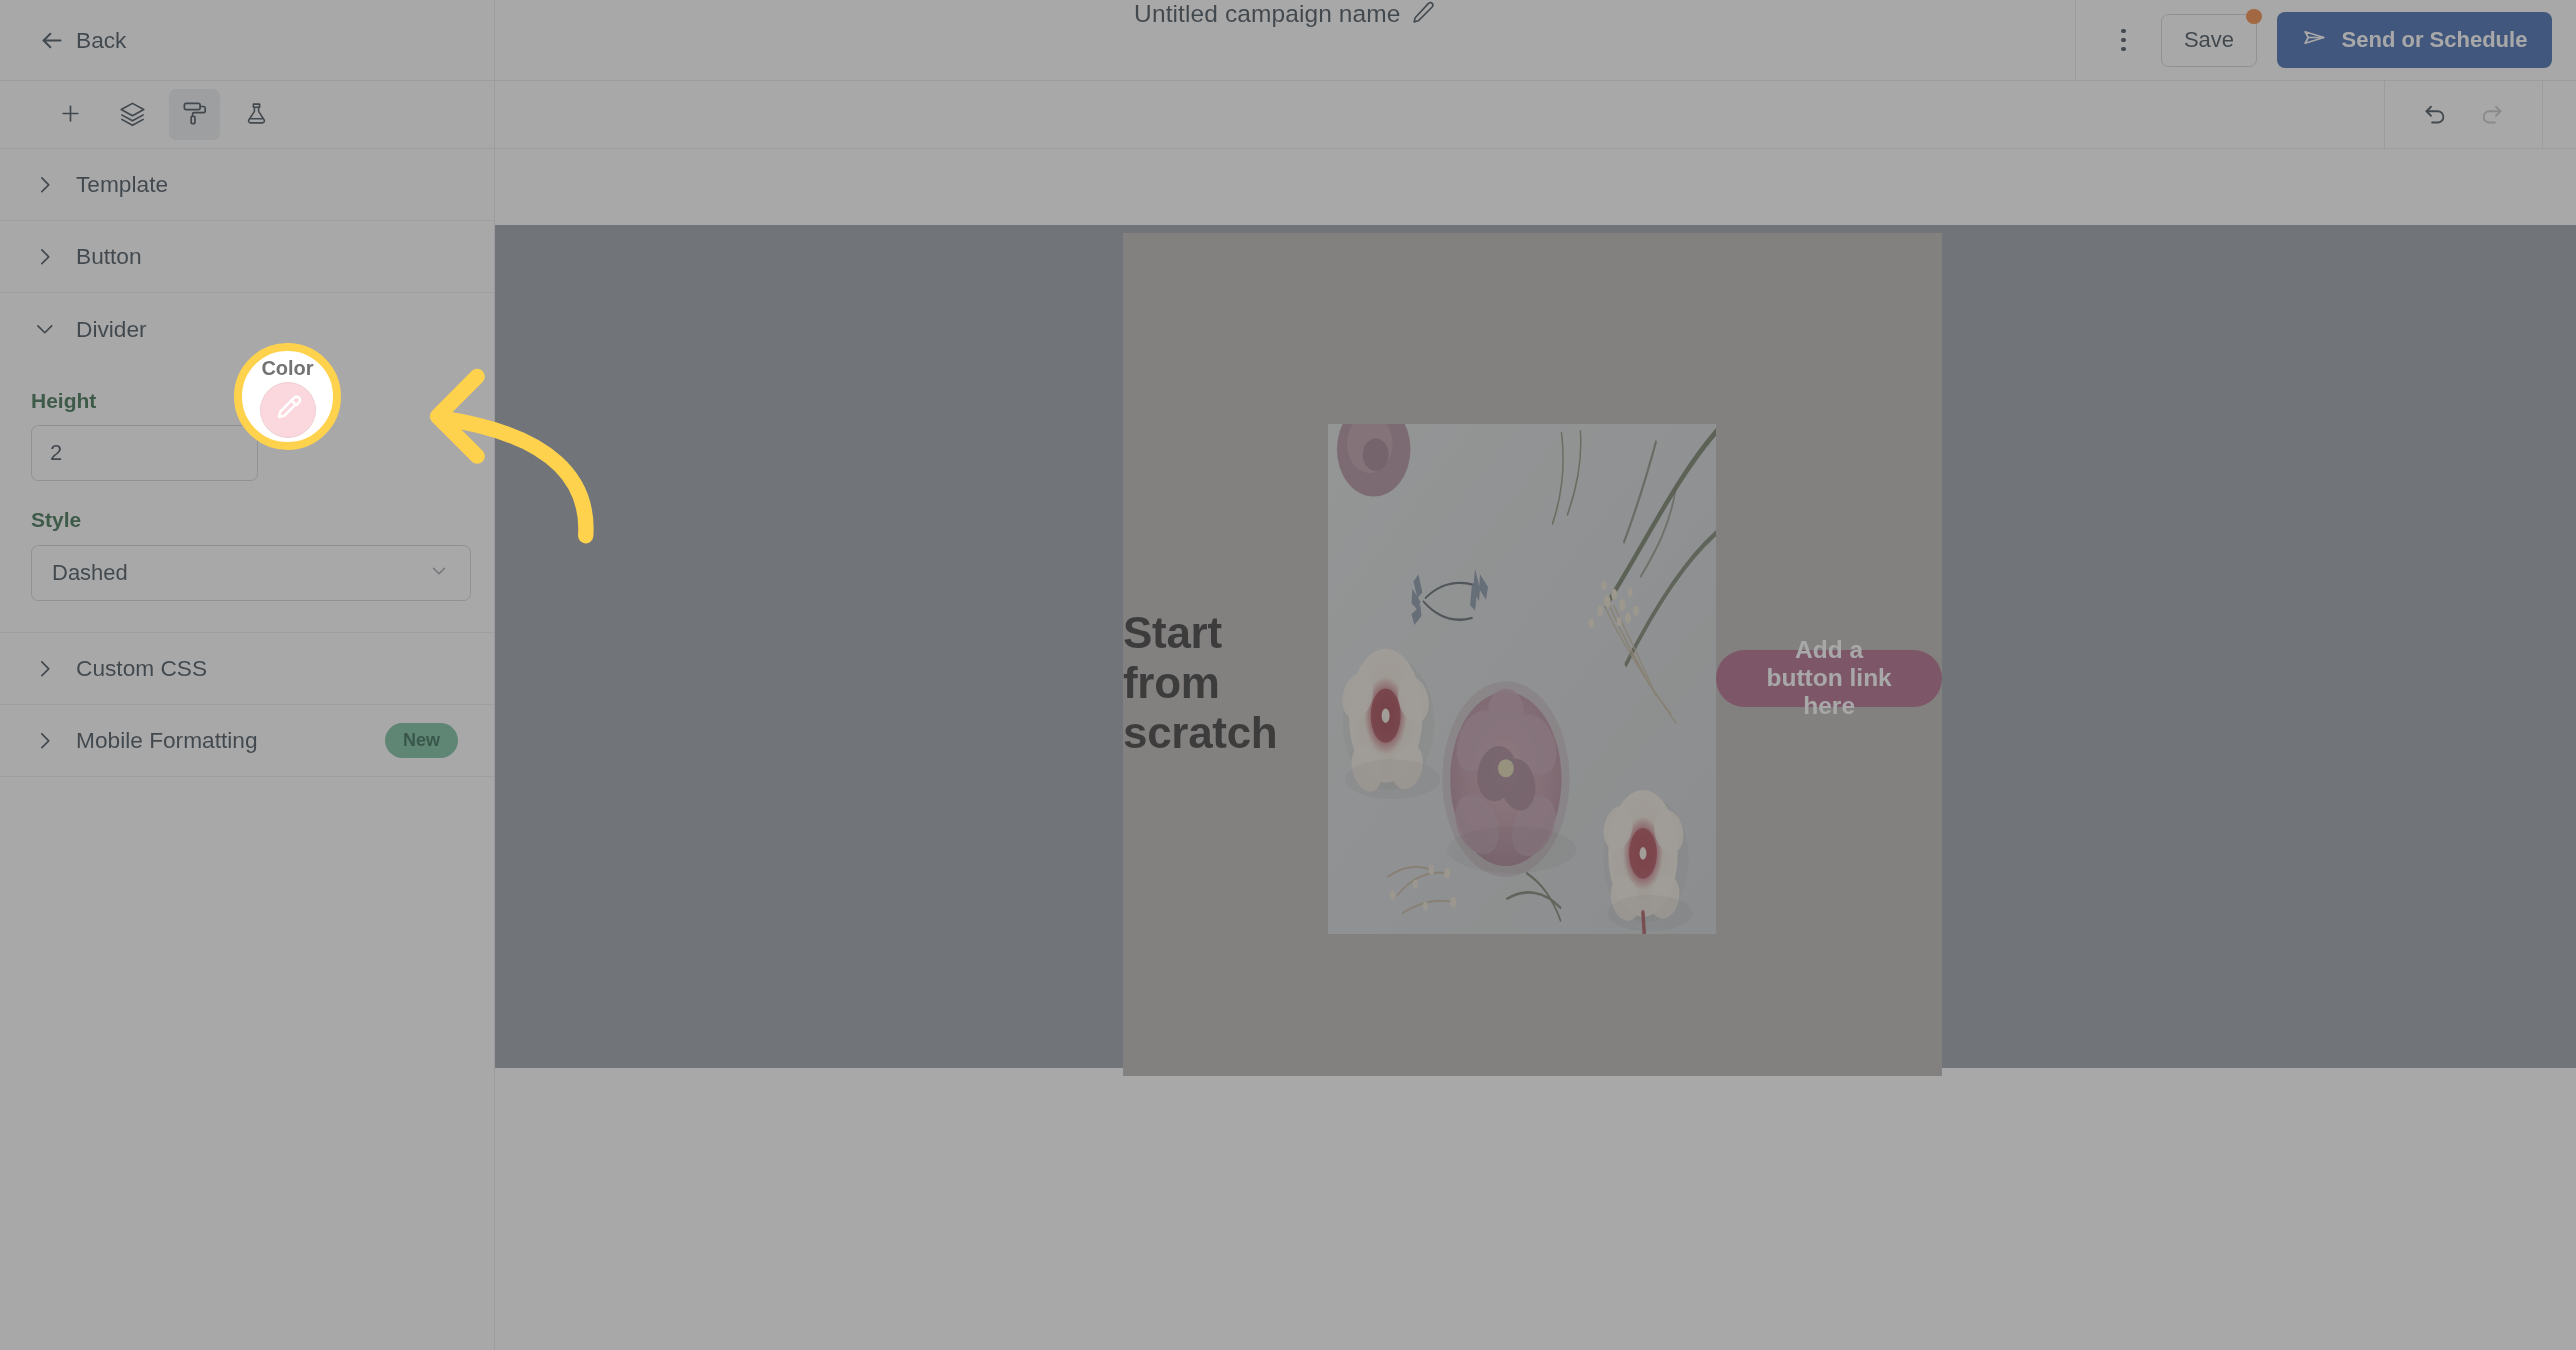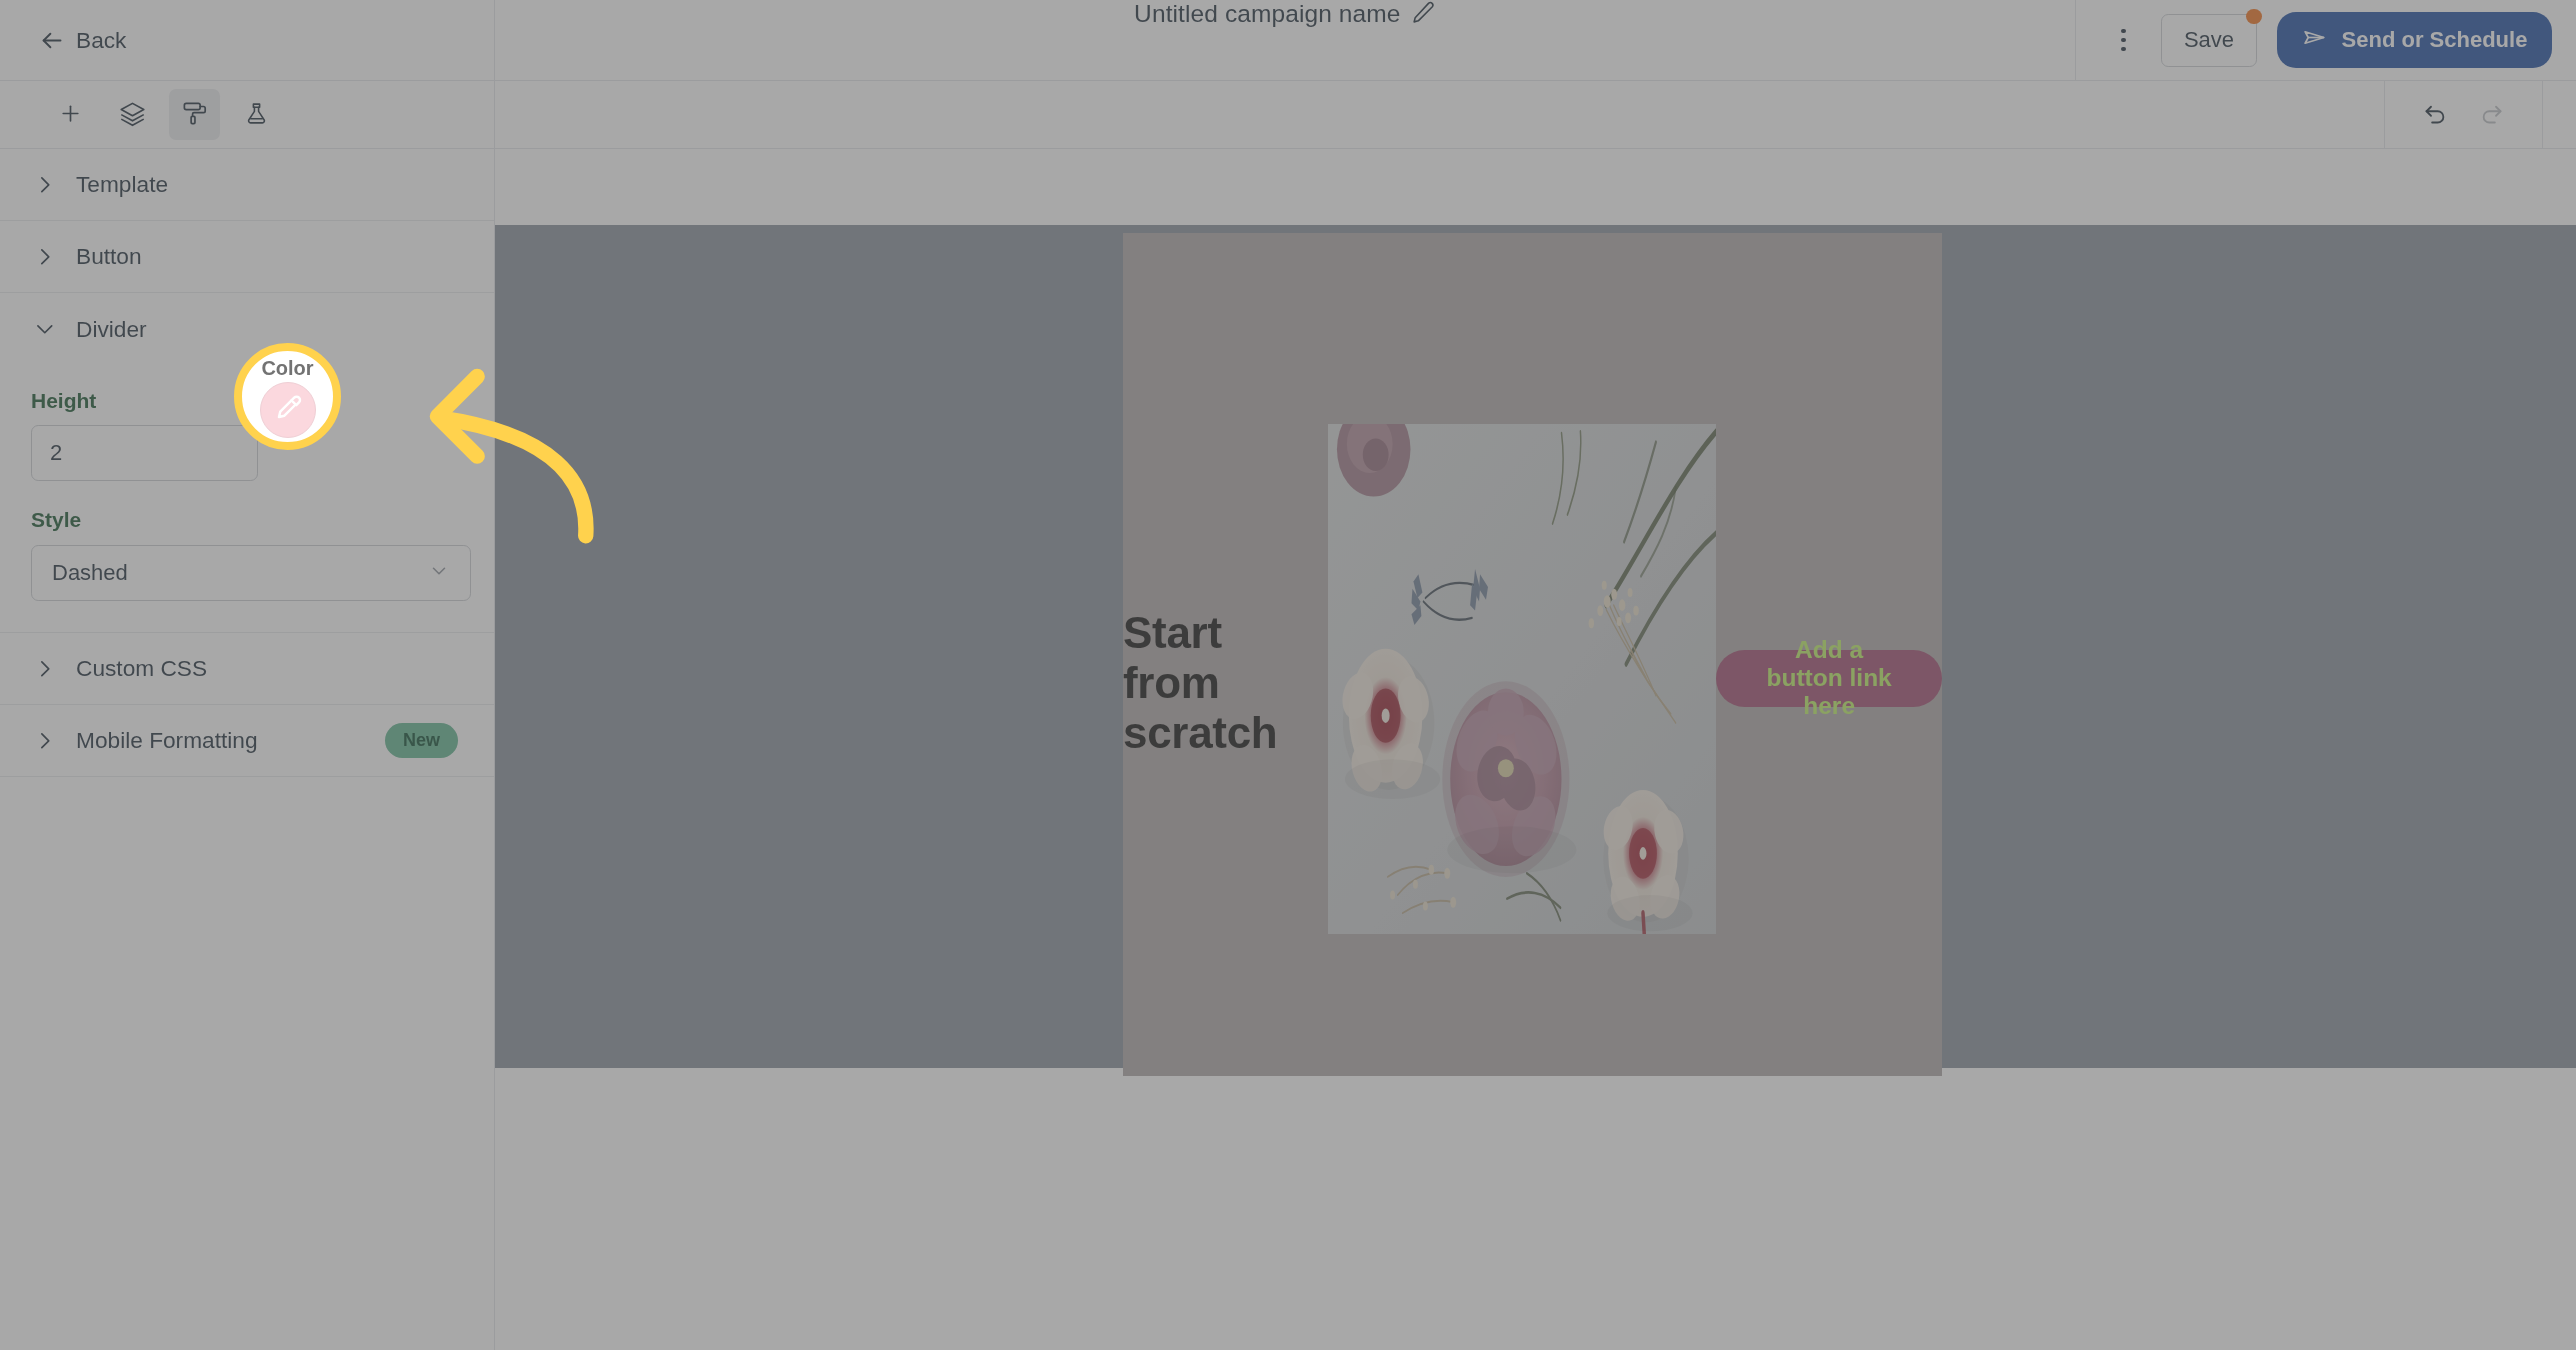--- a/index.html
+++ b/index.html
@@ -85,21 +85,21 @@
   }
   .save-badge {
     position: absolute; top: -4.5px; right: -4.5px;
     width: 15.4px; height: 15.4px; border-radius: 50%;
     background: #f2711c;
   }
   .send-btn {
     height: 56px; padding: 0 25px;
     display: flex; align-items: center; gap: 14.5px;
     background: #1b4ca1; color: #ffffff;
-    border: none; border-radius: 19px; cursor: pointer;
+    border: none; border-radius: 8px; cursor: pointer;
     font-family: "Liberation Sans", sans-serif;
     font-size: 22px; font-weight: 700;
   }
 
   
   .sidebar {
     position: absolute; top: 81px; left: 0;
     width: 495px; height: 1270px;
     background: #ffffff;
     border-right: 0.9px solid #e3e5e8;
@@ -217,21 +217,21 @@
     margin-top: 49px;
     width: 709px; height: 510px;
     position: relative; overflow: hidden;
     background: #cdd0cf;
   }
   .hero-image svg { display:block; width:100%; height:100%; }
   .cta-button {
     margin-top: 47px;
     padding: 0 42px; height: 57px;
     display: flex; align-items: center; justify-content: center;
-    background: #9f4b6f; color: #bef264;
+    background: #9f4b6f; color: #ffffff;
     border: none; border-radius: 31px; cursor: pointer;
     font-family: "Liberation Sans", sans-serif;
     font-size: 24.5px; font-weight: 700;
   }
 
   
   .annotation-layer {
     position: absolute; inset: 0; z-index: 80;
     pointer-events: none;
   }

